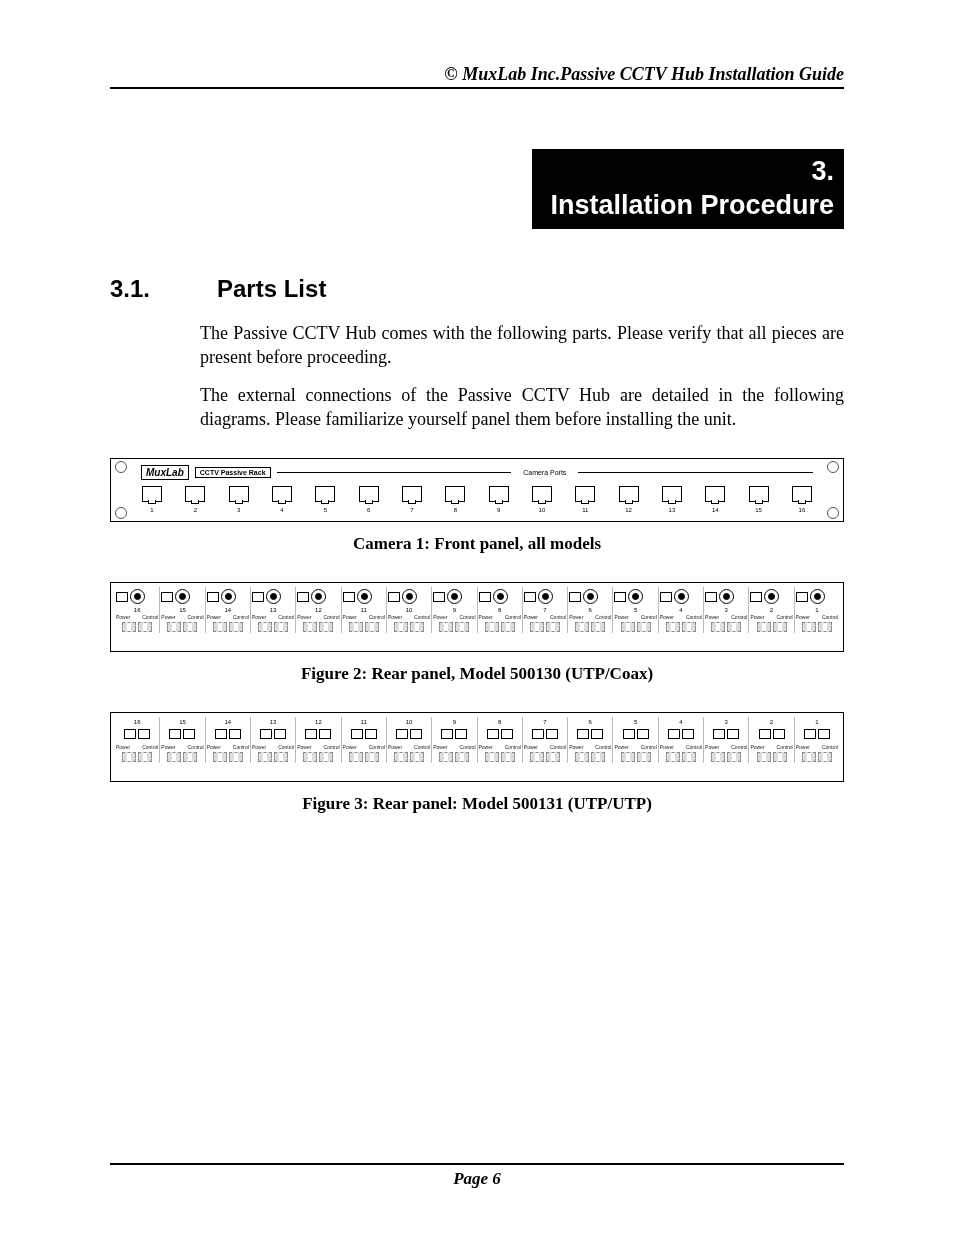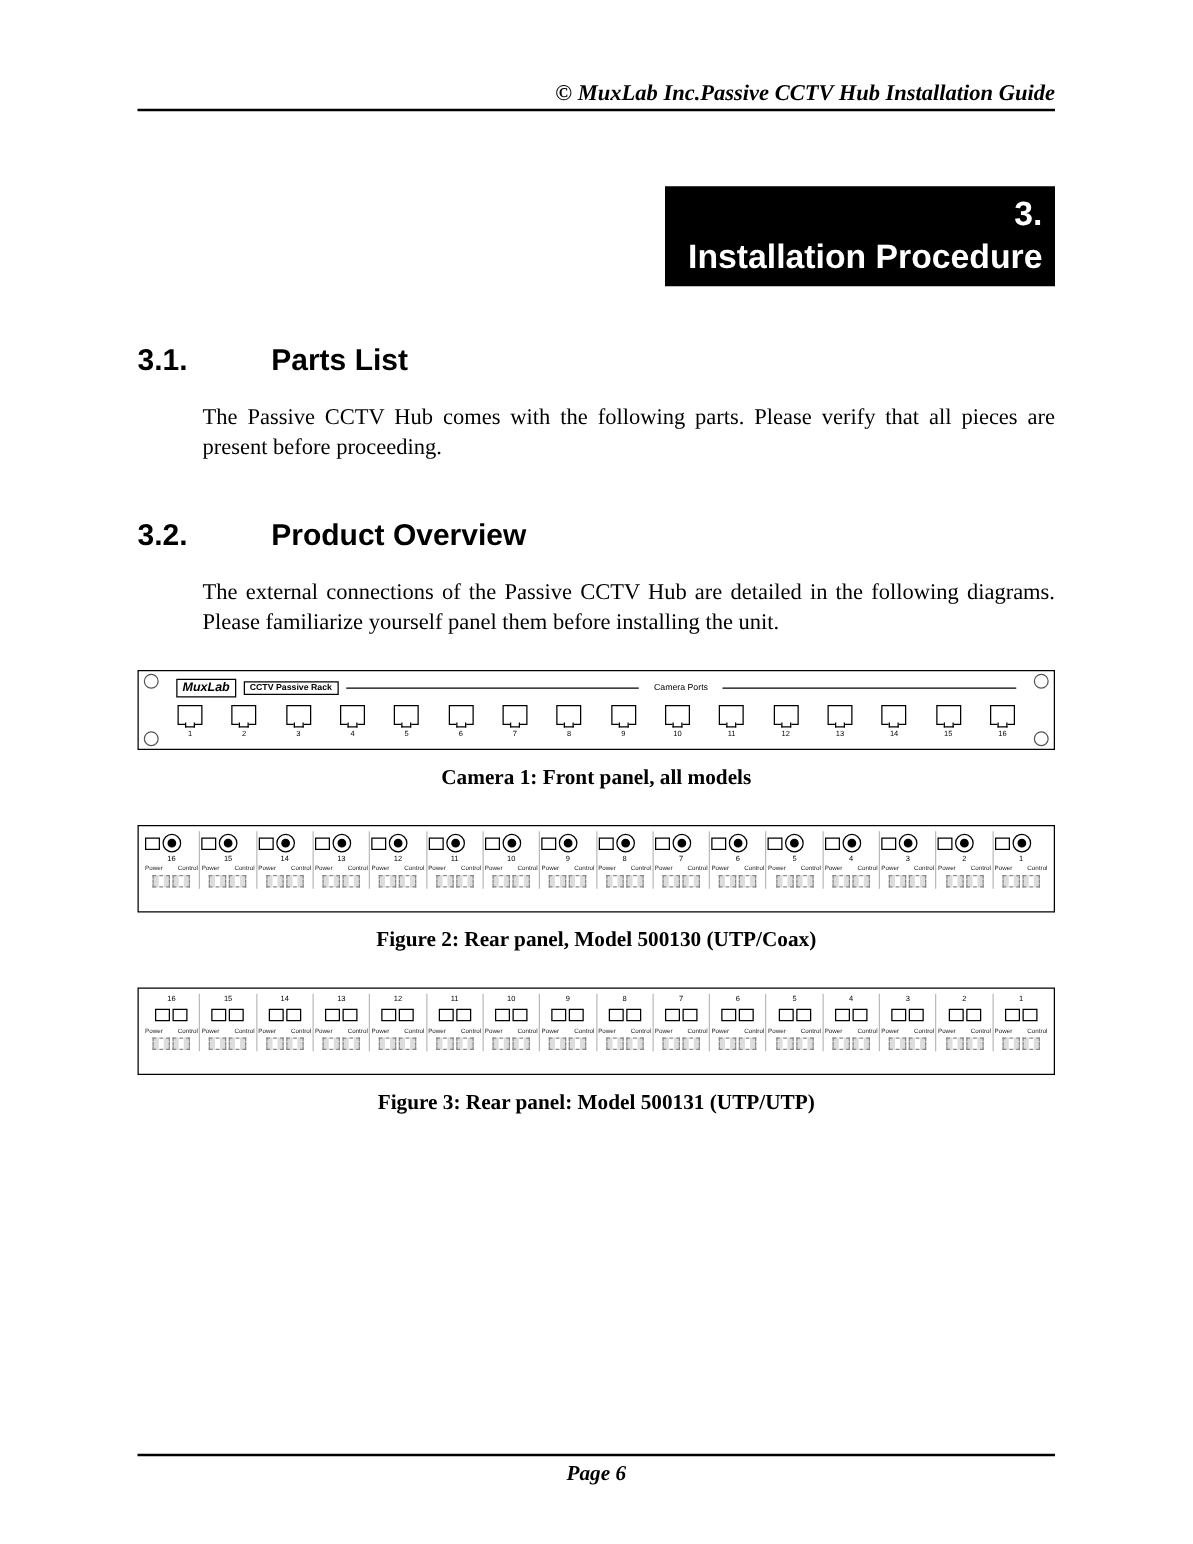--- a/index.html
+++ b/index.html
@@ -47,21 +47,21 @@
     font-family: Arial, Helvetica, sans-serif;
     font-weight: bold;
     font-size: 24px;
     margin-top: 46px;
     margin-bottom: 18px;
     display: flex;
     gap: 17px;
   }
   .section-num { width: 90px; }
   .body-block {
-    margin-left: 52px;
+    margin-left: 90px;
     font-size: 18px;
     line-height: 1.35;
     text-align: justify;
   }
   .body-block p { margin: 0 0 14px 0; }
   ul.parts {
     list-style: disc;
     margin: 6px 0 0 0;
     padding-left: 30px;
   }
@@ -273,24 +273,20 @@
   <div class="clear"></div>
 
   <div class="section-heading">
     <span class="section-num">3.1.</span>
     <span>Parts List</span>
   </div>
   <div class="body-block">
     <p>The Passive CCTV Hub comes with the following parts.  Please verify that all pieces are present before proceeding.</p>
   </div>
 
-  <div class="section-heading">
-    <span class="section-num">3.2.</span>
-    <span>Product Overview</span>
-  </div>
   <div class="body-block">
     <p>The external connections of the Passive CCTV Hub are detailed in the following diagrams.  Please familiarize yourself panel them before installing the unit.</p>
   </div>
 
   <div class="figure">
     <div class="fig-img fp">
       <span class="fp-screw tl"></span>
       <span class="fp-screw bl"></span>
       <span class="fp-screw tr"></span>
       <span class="fp-screw br"></span>

